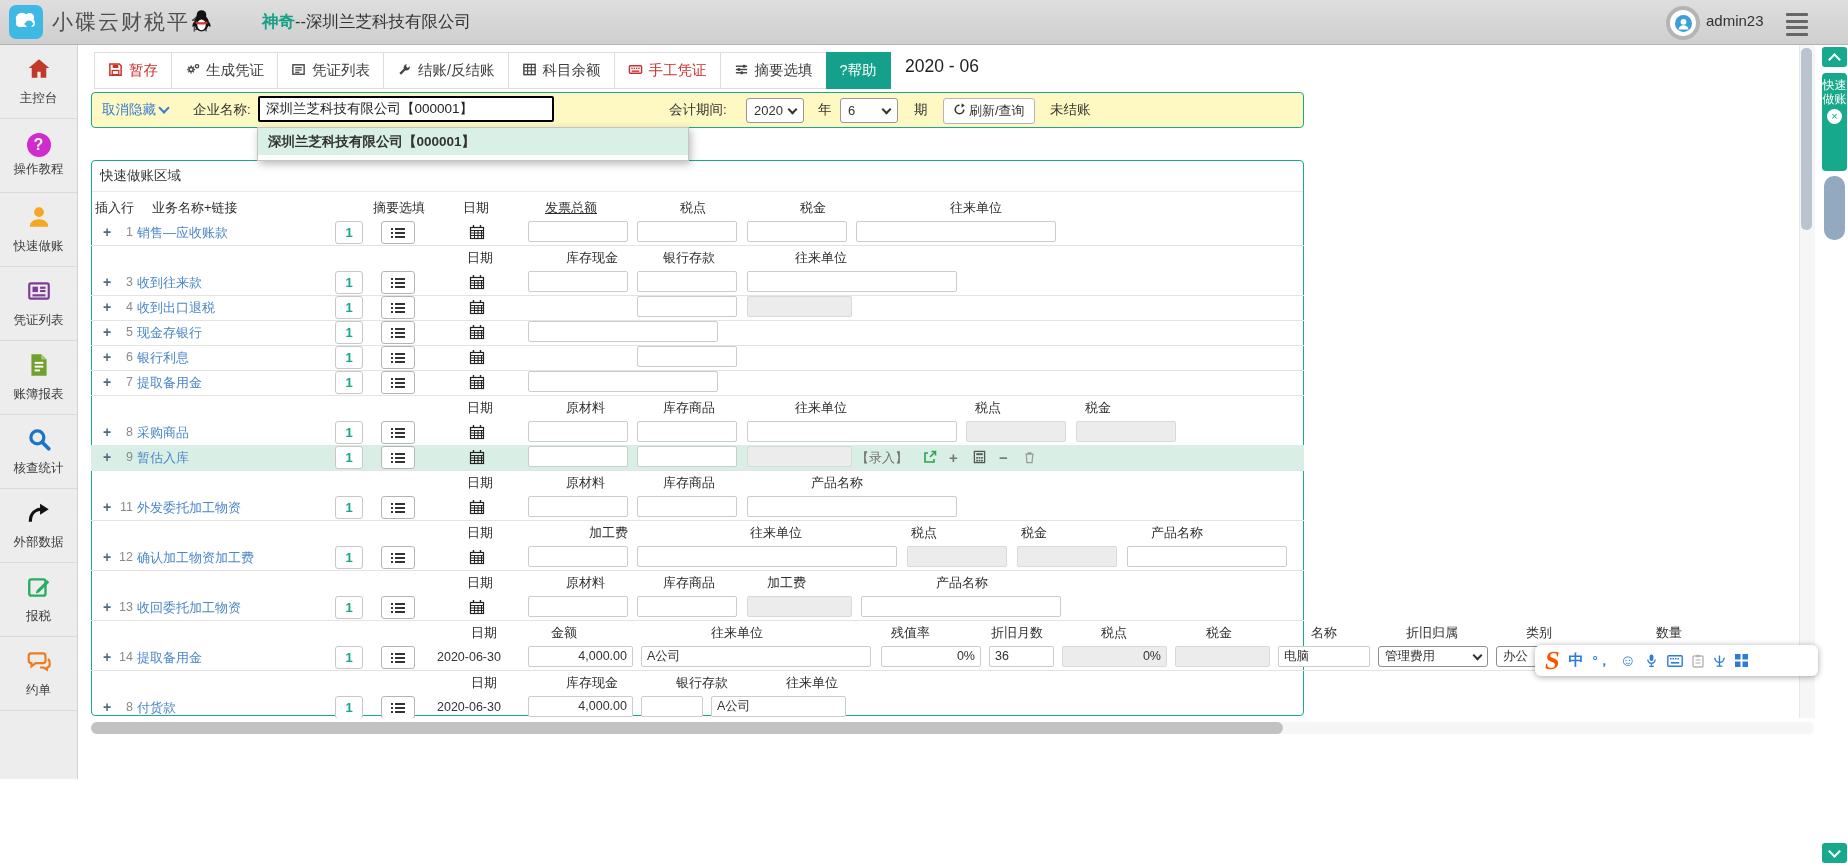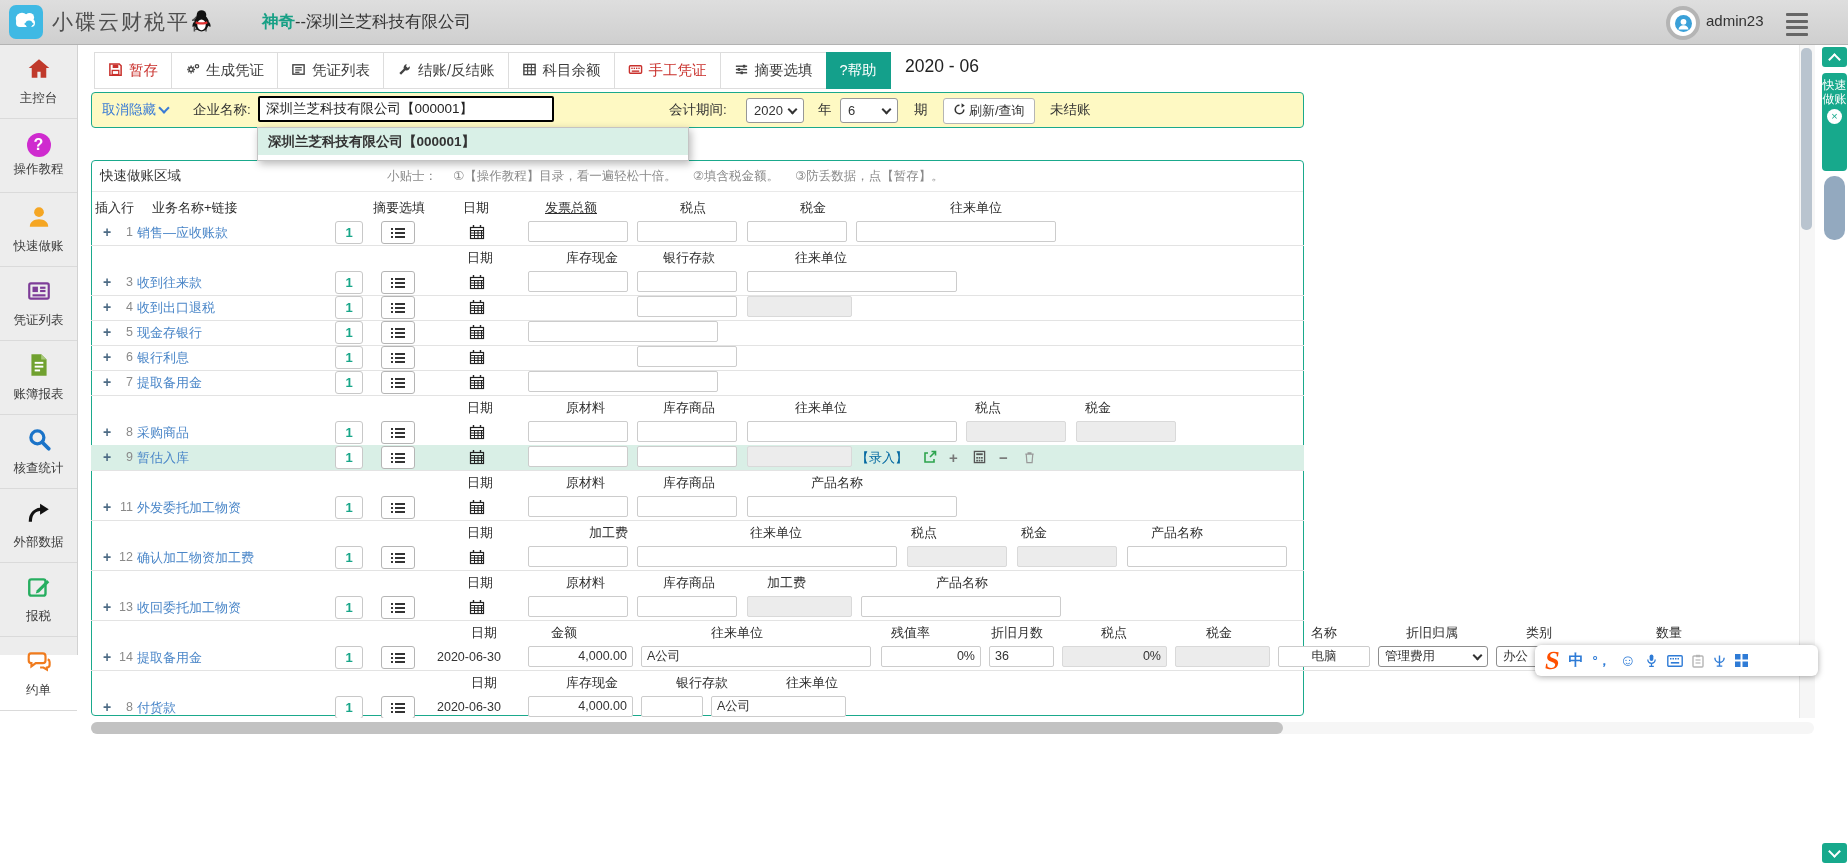--- a/index.html
+++ b/index.html
@@ -19,21 +19,21 @@
   .bar{width:22px;height:3px;background:#666;border-radius:1px;margin-bottom:3.5px}
   #burger{left:1786px;top:13px}
   
   #toolbar{left:95px;top:52px;display:flex}
   .tbtn{border:1px solid #ddd;margin-left:-1px;background:#fff;height:37px;box-sizing:border-box;
     display:flex;align-items:center;gap:6px;padding:0 13px;font-size:14.5px;color:#3d3d3d;cursor:pointer}
   .tbtn.red{color:#c9302c}
   .tbtn.teal{background:#14a08b;border-color:#14a08b;color:#fff}
   #period-display{left:905px;top:56px;font-size:17.5px;color:#222}
   
-  #sidebar{left:0;top:45px;width:77px;height:610px;background:#ededed;border-right:1px solid #d2d2d2}
+  #sidebar{left:0;top:45px;width:77px;height:734px;background:#ededed;border-right:1px solid #d2d2d2}
   .side-item{height:73px;border-bottom:1px solid #dadada;display:flex;flex-direction:column;
     align-items:center;justify-content:center;gap:4px;cursor:pointer}
   .side-item .lbl{font-size:12.5px;color:#3a3a3a}
   .qmark{width:24px;height:24px;border-radius:50%;background:#cf2bcf;color:#fff;font-weight:bold;
     font-size:16px;display:flex;align-items:center;justify-content:center}
   
   #filter-box{left:91px;top:92px;width:1213px;height:36px;border:1px solid #1aa98c;border-radius:4px;
     background:#fef9c3;box-sizing:border-box}
   #filter-box .lab{position:absolute;top:0;line-height:34px;font-size:13.5px;color:#333}
   #unhide{left:10px;color:#3a7bd5 !important;cursor:pointer}
@@ -77,21 +77,21 @@
   .calbtn{position:absolute;left:378px;top:4px;width:16px;height:16px;cursor:pointer}
   .fi{position:absolute;top:1px;height:21px;border:1px solid #ccc;border-radius:2px;background:#fff;
     box-sizing:border-box;font-size:12.5px;line-height:19px;padding:0 5px;color:#333;overflow:hidden;white-space:nowrap}
   .fi.dis{background:#ececec;border-color:#d9d9d9}
   .fi.right{text-align:right}
   .ftext{position:absolute;top:0;line-height:25px;font-size:12.5px;color:#333;white-space:nowrap}
   .fsel{position:absolute;top:1px;height:21px;border:1px solid #8f8f8f;border-radius:3px;background:#fff;
     box-sizing:border-box;display:flex;align-items:center;justify-content:space-between;padding:0 6px;
     font-size:12.5px;cursor:pointer;overflow:hidden;white-space:nowrap}
   .fsel .chev{width:5px;height:5px;margin-bottom:2px}
-  .entry-label{position:absolute;top:0;line-height:25px;font-size:13px;color:#0369a1}
+  .entry-label{position:absolute;top:0;line-height:25px;font-size:13px;color:#737373}
   .rowicon{position:absolute;top:5px;cursor:pointer;line-height:15px}
   .txticon{position:absolute;top:0;line-height:25px;font-size:15px;font-weight:bold;color:#777;cursor:pointer}
   
   #vscroll-track{left:1799px;top:45px;width:15px;height:673px;background:#f6f6f6;border-left:1px solid #e8e8e8}
   #vscroll-thumb{left:1801px;top:48px;width:11px;height:182px;background:#b9c4cf;border-radius:5px;cursor:pointer}
   #hscroll-track{left:91px;top:722px;width:1723px;height:12px;background:#f6f6f6;border-radius:6px}
   #hscroll-thumb{left:91px;top:722px;width:1192px;height:12px;background:#c2c2c2;border-radius:6px;cursor:pointer}
   
   .teal-sq{background:#17a98c;border-radius:3px;display:flex;align-items:center;justify-content:center;cursor:pointer}
   #chev-up{left:1822px;top:47px;width:25px;height:20px}
@@ -338,26 +338,20 @@
   <span class="lab" style="left:958px">未结账</span>
 </div>
 
 <div class="abs" id="suggest-panel">
   <div id="suggest-item">深圳兰芝科技有限公司【000001】</div>
 </div>
 
 <div class="abs" id="workspace">
   <div id="ws-border"></div>
   <div id="ws-title">快速做账区域</div>
-  <div id="ws-tips">
-    <span>小贴士：</span>
-    <span>①【操作教程】目录，看一遍轻松十倍。</span>
-    <span>②填含税金额。</span>
-    <span>③防丢数据，点【暂存】。</span>
-  </div>
   <div id="ws-divider"></div>
   <div id="table-rows">
       <div class="trow" style="top: 0px;">
         <span class="headlabel" style="left: 4px;">插入行</span>
         <span class="headlabel" style="left: 61px;">业务名称+链接</span>
         <span class="headlabel" style="left: 282px;">摘要选填</span>
         <span class="headlabel" style="left: 372px;">日期</span>
         <span class="headlabel" style="left: 454px; text-decoration: underline;">发票总额</span>
         <span class="headlabel" style="left: 589px;">税点</span>
         <span class="headlabel" style="left: 709px;">税金</span>
@@ -823,21 +817,21 @@
             </g>
           </svg>
         </div>
         <span class="ftext" style="left: 346px;">2020-06-30</span>
         <div class="fi right" style="left: 437px; width: 105px;">4,000.00</div>
         <div class="fi" style="left: 550px; width: 230px;">A公司</div>
         <div class="fi right" style="left: 790px; width: 100px;">0%</div>
         <div class="fi" style="left: 898px; width: 65px;">36</div>
         <div class="fi dis right" style="left: 971px; width: 105px;">0%</div>
         <div class="fi dis" style="left: 1084px; width: 95px;"></div>
-        <div class="fi" style="left: 1187px; width: 92px; text-align: center;">电脑</div>
+        <div class="fi" style="left: 1187px; width: 92px;">电脑</div>
         <div class="fsel" style="left: 1287px; width: 110px;">
           <span>管理费用</span>
           <span class="chev"></span>
         </div>
         <div class="fsel" style="left: 1405px; width: 90px;">
           <span>办公</span>
           <span class="chev"></span>
         </div>
       </div>
       <div class="trow sub" style="top: 475px;">

